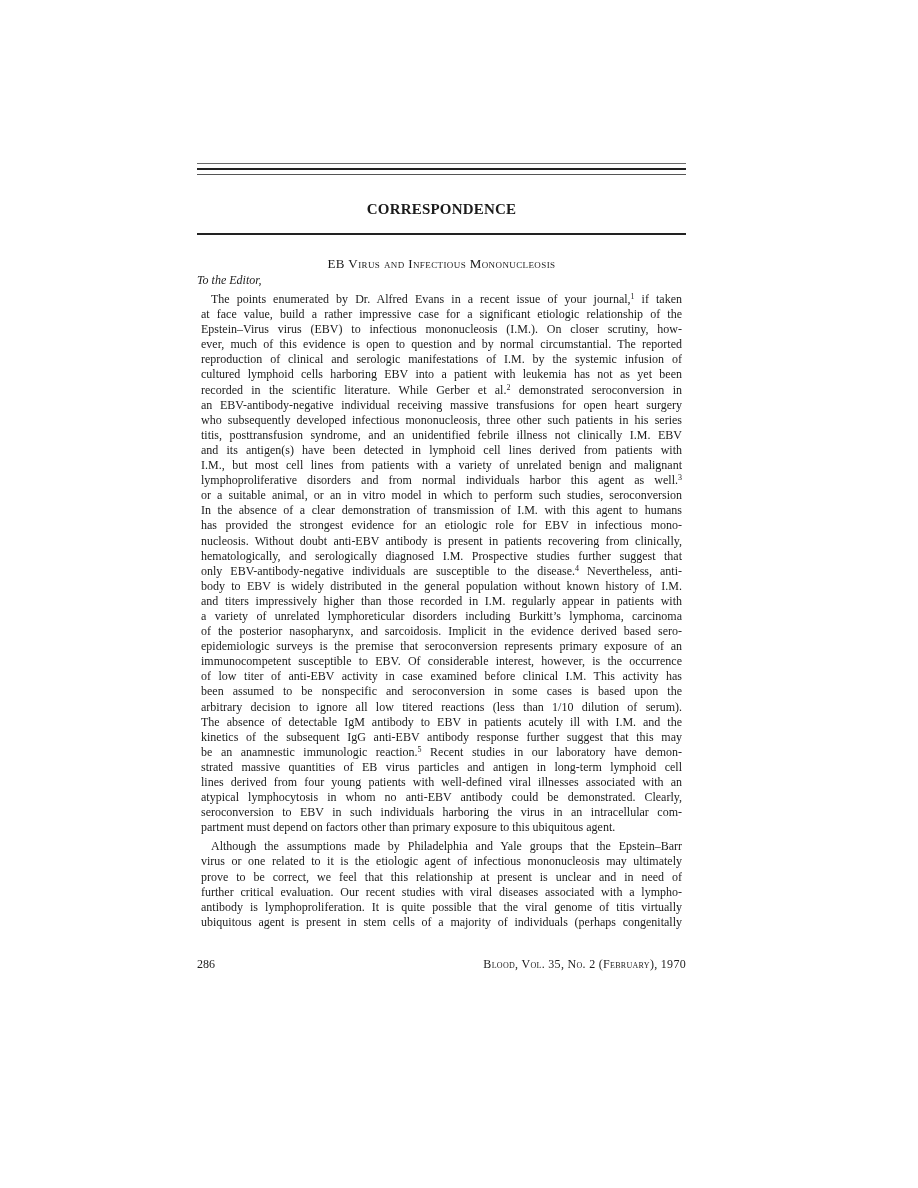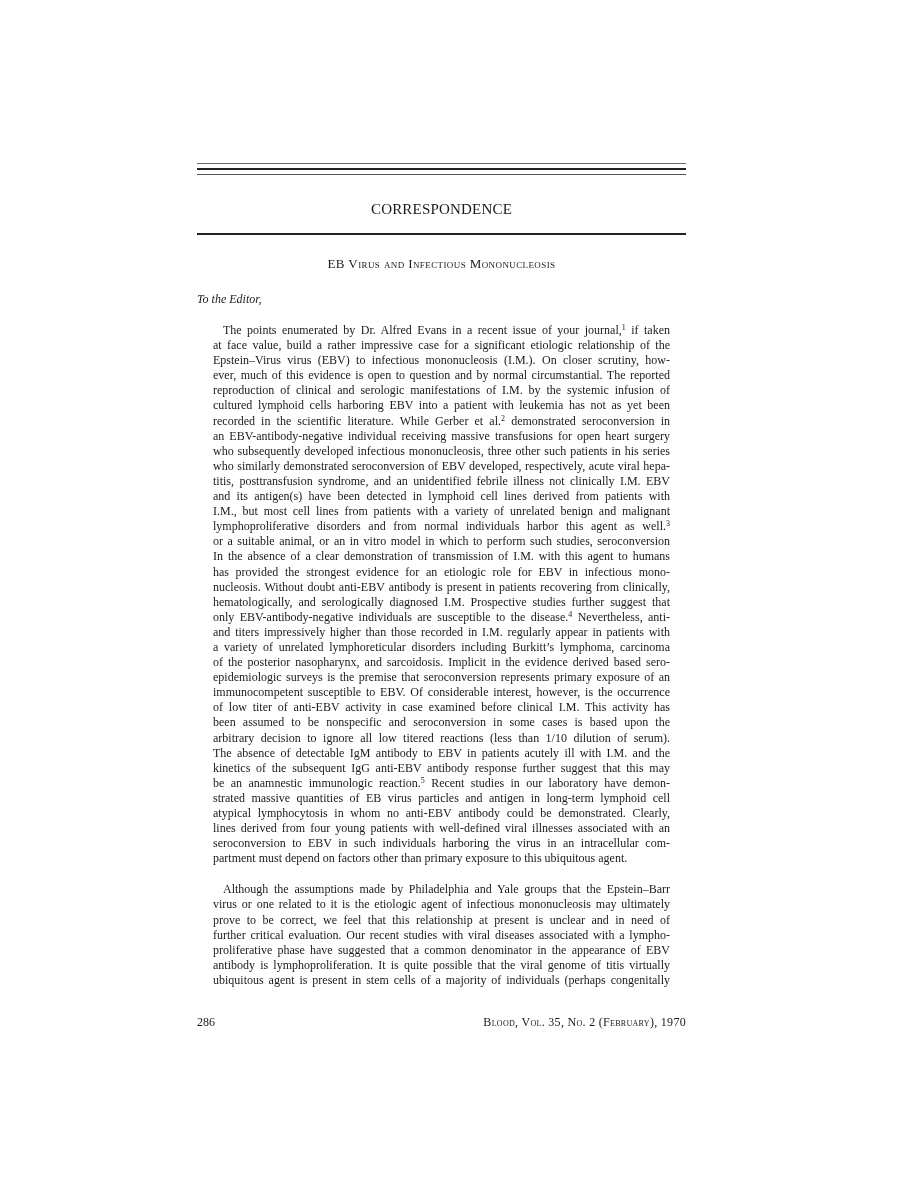--- a/index.html
+++ b/index.html
@@ -7,33 +7,33 @@
     .page {
       position: absolute; left: 197px; top: 163px; width: 489px;
       font-family: "Liberation Serif", "DejaVu Serif", serif;
       color: #1a1a1a;
     }
     .rule { height: 0; width: 100%; }
     .rule.thin1 { border-top: 1px solid #6a6a6a; }
     .rule.thick { border-top: 2px solid #222; margin-top: 4px; }
     .rule.thin2 { border-top: 1px solid #555; margin-top: 4px; }
     .section-title {
-      text-align: center; font-weight: normal; font-size: 15px; letter-spacing: 0.2px;
+      text-align: center; font-weight: bold; font-size: 15px; letter-spacing: 0.2px;
       margin-top: 24px; height: 20px; line-height: 20px;
     }
     .rule.under { border-top: 2px solid #222; margin-top: 14px; }
     .article-title {
       text-align: center; font-size: 13px; margin-top: 20px; letter-spacing: 0.4px;
       font-variant: small-caps; height: 18px; line-height: 18px;
     }
     .salutation {
-      font-style: italic; font-size: 12px; margin-top: 19px; line-height: 15px;
+      font-style: italic; font-size: 12px; line-height: 15px;
     }
     .para {
-      font-size: 12px; line-height: 15.1px; text-align: justify; margin: 16px;
+      font-size: 12px; line-height: 15.1px; text-align: justify; margin: 4px;
       hyphens: manual;
     }
     .para .line { display: block; text-align: justify; text-align-last: justify; white-space: nowrap; overflow: visible; }
     .para .line.last { text-align-last: left; }
     .para .line.indent { padding-left: 10px; }
     sup { font-size: 8px; line-height: 0; vertical-align: 4px; }
     .footer {
       display: flex; justify-content: space-between; margin-top: 27px;
       font-size: 12px; line-height: 15px; gap: 44px;
     }
@@ -58,54 +58,53 @@
       <p class="para">
         <span class="line indent">The points enumerated by Dr. Alfred Evans in a recent issue of your journal,<sup>1</sup> if taken</span>
         <span class="line">at face value, build a rather impressive case for a significant etiologic relationship of the</span>
         <span class="line">Epstein–Virus virus (EBV) to infectious mononucleosis (I.M.). On closer scrutiny, how-</span>
         <span class="line">ever, much of this evidence is open to question and by normal circumstantial. The reported</span>
         <span class="line">reproduction of clinical and serologic manifestations of I.M. by the systemic infusion of</span>
         <span class="line">cultured lymphoid cells harboring EBV into a patient with leukemia has not as yet been</span>
         <span class="line">recorded in the scientific literature. While Gerber et al.<sup>2</sup> demonstrated seroconversion in</span>
         <span class="line">an EBV-antibody-negative individual receiving massive transfusions for open heart surgery</span>
         <span class="line">who subsequently developed infectious mononucleosis, three other such patients in his series</span>
-        <span class="line">who similarly demonstrated seroconversion of EBV developed, respectively, acute viral hepa-</span>
         <span class="line">titis, posttransfusion syndrome, and an unidentified febrile illness not clinically I.M. EBV</span>
         <span class="line">and its antigen(s) have been detected in lymphoid cell lines derived from patients with</span>
         <span class="line">I.M., but most cell lines from patients with a variety of unrelated benign and malignant</span>
         <span class="line">lymphoproliferative disorders and from normal individuals harbor this agent as well.<sup>3</sup></span>
         <span class="line">or a suitable animal, or an in vitro model in which to perform such studies, seroconversion</span>
         <span class="line">In the absence of a clear demonstration of transmission of I.M. with this agent to humans</span>
         <span class="line">has provided the strongest evidence for an etiologic role for EBV in infectious mono-</span>
         <span class="line">nucleosis. Without doubt anti-EBV antibody is present in patients recovering from clinically,</span>
         <span class="line">hematologically, and serologically diagnosed I.M. Prospective studies further suggest that</span>
         <span class="line">only EBV-antibody-negative individuals are susceptible to the disease.<sup>4</sup> Nevertheless, anti-</span>
+        <span class="line">body to EBV is widely distributed in the general population without known history of I.M.</span>
         <span class="line">and titers impressively higher than those recorded in I.M. regularly appear in patients with</span>
         <span class="line">a variety of unrelated lymphoreticular disorders including Burkitt’s lymphoma, carcinoma</span>
         <span class="line">of the posterior nasopharynx, and sarcoidosis. Implicit in the evidence derived based sero-</span>
         <span class="line">epidemiologic surveys is the premise that seroconversion represents primary exposure of an</span>
         <span class="line">immunocompetent susceptible to EBV. Of considerable interest, however, is the occurrence</span>
         <span class="line">of low titer of anti-EBV activity in case examined before clinical I.M. This activity has</span>
         <span class="line">been assumed to be nonspecific and seroconversion in some cases is based upon the</span>
         <span class="line">arbitrary decision to ignore all low titered reactions (less than 1/10 dilution of serum).</span>
         <span class="line">The absence of detectable IgM antibody to EBV in patients acutely ill with I.M. and the</span>
         <span class="line">kinetics of the subsequent IgG anti-EBV antibody response further suggest that this may</span>
         <span class="line">be an anamnestic immunologic reaction.<sup>5</sup> Recent studies in our laboratory have demon-</span>
         <span class="line">strated massive quantities of EB virus particles and antigen in long-term lymphoid cell</span>
+        <span class="line">lines derived from four young patients with well-defined viral illnesses associated with an</span>
         <span class="line">atypical lymphocytosis in whom no anti-EBV antibody could be demonstrated. Clearly,</span>
-        <span class="line">lines derived from four young patients with well-defined viral illnesses associated with an</span>
         <span class="line">seroconversion to EBV in such individuals harboring the virus in an intracellular com-</span>
         <span class="line last">partment must depend on factors other than primary exposure to this ubiquitous agent.</span>
       </p>
       <p class="para">
         <span class="line indent">Although the assumptions made by Philadelphia and Yale groups that the Epstein–Barr</span>
         <span class="line">virus or one related to it is the etiologic agent of infectious mononucleosis may ultimately</span>
         <span class="line">prove to be correct, we feel that this relationship at present is unclear and in need of</span>
         <span class="line">further critical evaluation. Our recent studies with viral diseases associated with a lympho-</span>
-        <span class="line">proliferative phase have suggested that a common denominator in the appearance of EBV</span>
         <span class="line">antibody is lymphoproliferation. It is quite possible that the viral genome of titis virtually</span>
         <span class="line">ubiquitous agent is present in stem cells of a majority of individuals (perhaps congenitally</span>
       </p>
     </div>
 
   <div class="footer">
     <span>286</span>
     <span class="journal">Blood, Vol. 35, No. 2 (February), 1970</span>
   </div>
 </div>

